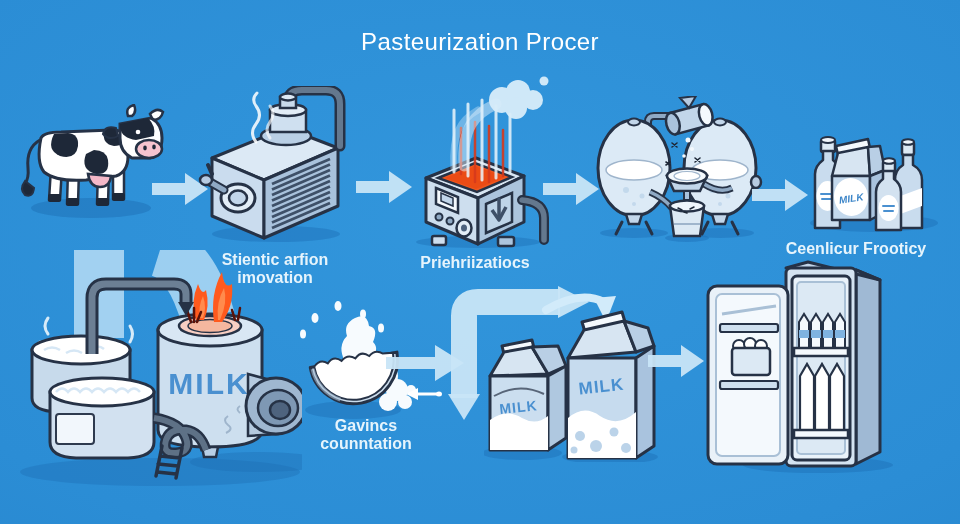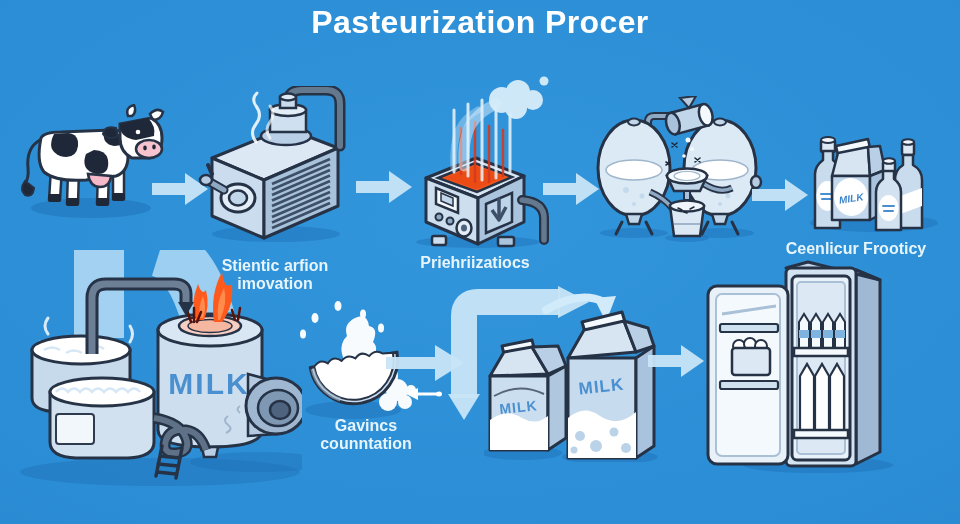--- a/index.html
+++ b/index.html
@@ -5,22 +5,22 @@
   html,body{margin:0;padding:0;background:#1b6fae;}
   .stage{
     position:relative;width:960px;height:524px;overflow:hidden;
     background:radial-gradient(120% 120% at 50% 42%, #3296DC 0%, #2B8DD5 55%, #2482C9 100%);
     font-family:"Liberation Sans",sans-serif;
   }
   .el{position:absolute;}
   .el svg{display:block;width:100%;height:100%;}
   .stage svg text{font-family:"Liberation Sans",sans-serif;}
   .title{
-    position:absolute;left:480px;top:4px;transform:translateX(-50%);
-    font-size:32px;font-weight:bold;color:#FFFFFF;letter-spacing:.4px;white-space:nowrap;
+    position:absolute;left:480px;top:28px;transform:translateX(-50%);
+    font-size:24px;font-weight:normal;color:#FFFFFF;letter-spacing:.4px;white-space:nowrap;
   }
   .label{
     position:absolute;transform:translateX(-50%);text-align:center;
     font-size:16px;font-weight:bold;line-height:1.15;color:#E6F4FC;
   }
 </style>
 </head>
 <body>
 
 <div class="stage">
@@ -271,21 +271,21 @@
         <path d="M70,106 L70,68 Q70,60 77,55 L77,47 L88,47 L88,55 Q95,60 95,68 L95,106 Z" fill="#D3E2F0" stroke="#263246" stroke-width="2.5" stroke-linejoin="round"></path>
         <ellipse cx="82.5" cy="84" rx="10" ry="13" fill="#FFFFFF"></ellipse>
         <g stroke="#4A90D0" stroke-width="2" stroke-linecap="round">
             <line x1="77" y1="82" x2="88" y2="82"></line>
             <line x1="78" y1="87" x2="87" y2="87"></line>
           </g>
       </g>
     </svg>
   </div>
 
-  <div class="label" style="left:275px;top:257px;width:150px">Stientic arfion imovation</div>
+  <div class="label" style="left:275px;top:251px;width:150px">Stientic arfion imovation</div>
   <div class="label" style="left:475px;top:254px;width:200px">Priehriizatiocs</div>
   <div class="label" style="left:856px;top:240px;width:220px">Ceenlicur Frooticy</div>
 
   <div class="el" style="left:10px;top:250px;width:292px;height:245px">
     <svg viewBox="0 0 292 245">
       <ellipse cx="150" cy="222" rx="140" ry="14" fill="#1D6FB5" opacity="0.4"></ellipse>
       <ellipse cx="248" cy="212" rx="68" ry="10" fill="#1D6FB5" opacity="0.4"></ellipse>
       <line x1="89" y1="0" x2="89" y2="88" stroke="#AFD9F4" stroke-width="50" opacity="0.9"></line>
       <path d="M150,0 Q182,10 198,68" stroke="#AFD9F4" stroke-width="54" fill="none" opacity="0.85"></path>
       <g stroke="#EAF5FC" stroke-width="3" fill="none" opacity="0.9" stroke-linecap="round">

